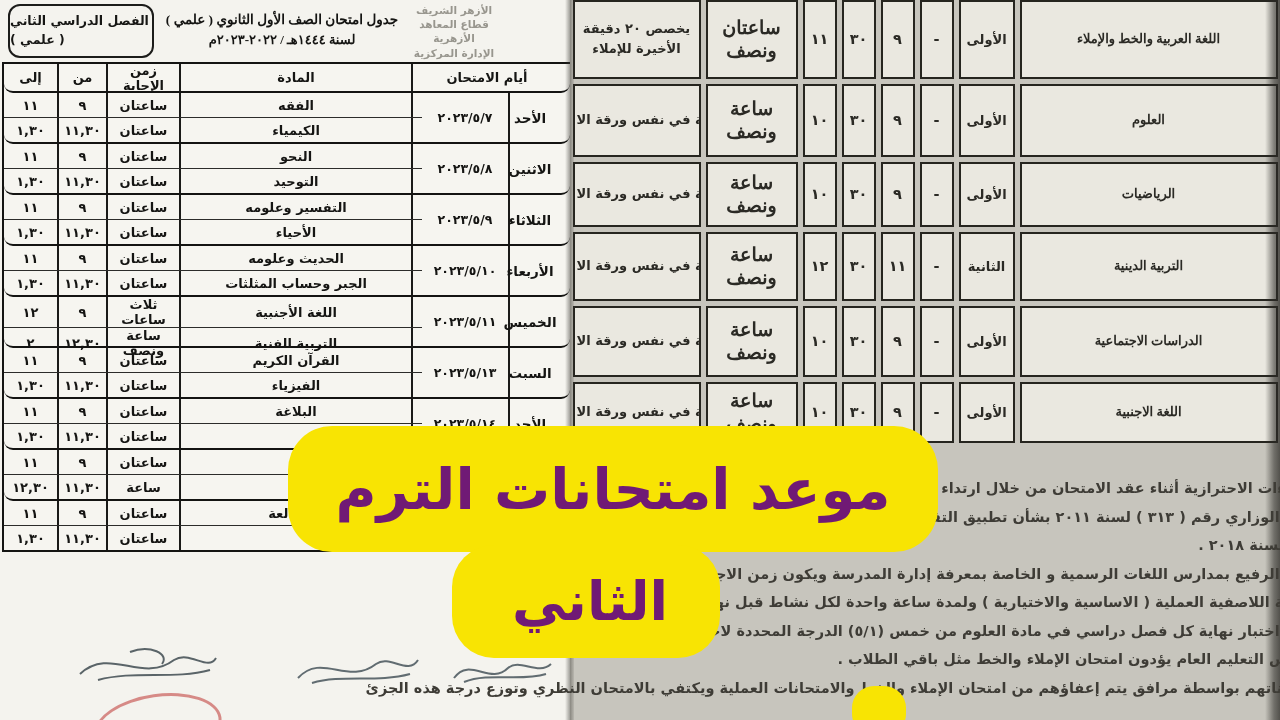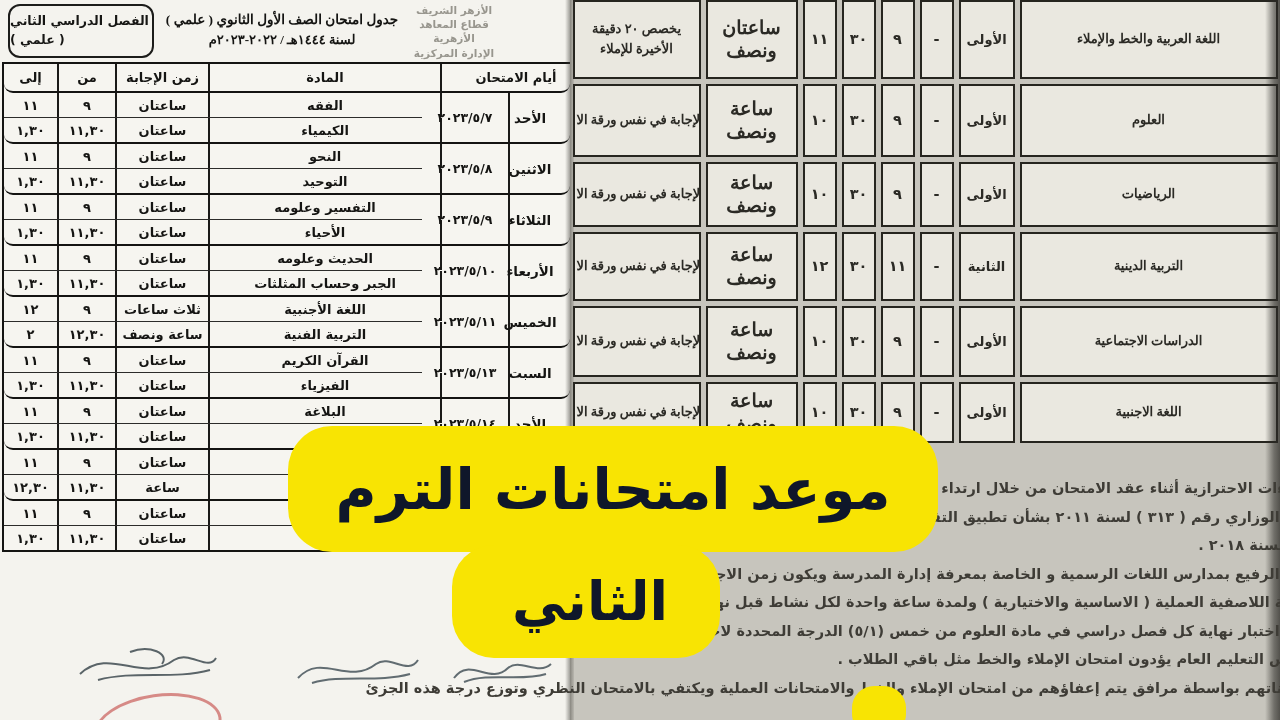--- a/index.html
+++ b/index.html
@@ -25,58 +25,58 @@
     color:#98968e;font-size:10.5px;font-weight:bold;line-height:1.35;}
   .ltable{position:absolute;left:2px;top:62px;width:566px;border:2.5px solid #141412;
     background:#f6f5f0;box-sizing:content-box;}
   .lheader,.lrow{display:flex;border-radius:9px;}
   .lheader{height:27px;border-bottom:2.5px solid #141412;}
   .lrow{height:49px;border-bottom:2.5px solid #141412;}
   .lrow:last-child{border-bottom:none;}
   .lc,.lhc{box-sizing:border-box;flex-shrink:0;display:flex;align-items:center;justify-content:center;
     border-right:2px solid #1a1a18;font-weight:bold;color:#151513;font-size:13px;direction:rtl;text-align:center;}
   .lhc.to,.lc.to{width:55px;}
-  .lhc.from,.lc.from{width:58px;}
-  .lhc.dur,.lc.dur{width:93px;}
+  .lhc.from,.lc.from{width:49px;}
+  .lhc.dur,.lc.dur{width:73px;}
   .lhc.subj,.lc.subj{width:232px;}
   .lhc.days{width:148px;border-right:none;}
   .lc.date{width:88px;direction:ltr;font-size:12.5px;}
   .lc.day{width:40px;border-right:none;font-size:13.5px;}
   .lsub{display:flex;flex-direction:column;width:418px;flex-shrink:0;}
   .lline{display:flex;flex:1;}
   .lline:first-child{border-bottom:1.4px solid #2c2c2a;}
   .lline .lc{height:100%;}
   .sigsvg{position:absolute;z-index:2;}
   .stamp{position:absolute;left:94px;top:694px;width:122px;height:58px;border:3px solid rgba(198,82,78,.65);
     border-radius:50%;transform:rotate(-8deg);}
   .seam{position:absolute;left:565px;top:0;width:9px;height:720px;z-index:3;
     background:linear-gradient(90deg, rgba(60,58,52,0) 0%, rgba(60,58,52,.45) 55%, rgba(60,58,52,.1) 100%);}
   
   .right-paper{position:absolute;left:570px;top:0;width:710px;height:720px;background:#c7c5bd;z-index:1;}
   .rtable{position:absolute;left:0;top:-3px;width:710px;}
   .rrow{display:flex;}
   .rc{box-sizing:border-box;flex-shrink:0;margin:2.5px;border:2.2px solid #26251f;background:#eae8e0;
     display:flex;align-items:center;justify-content:center;text-align:center;font-weight:bold;
     color:#2b2a25;direction:rtl;}
-  .rc.note{width:128px;font-size:13px;line-height:1.55;padding:0 2px;overflow:hidden;font-family:Liberation Serif, serif;}
+  .rc.note{width:128px;font-size:13px;line-height:1.55;padding:0 2px;overflow:hidden;}
   .rc.note.clip{white-space:nowrap;justify-content:flex-end;}
   .rc.dur{width:92px;font-size:19px;font-family:Liberation Serif, serif;}
   .rc.n{width:34px;font-size:14.5px;}
   .rc.per{width:56px;font-size:13px;}
   .rc.subj{flex:1;font-size:13px;line-height:1.7;padding:0 6px;font-family:Liberation Serif, serif;}
   .rnotes{position:absolute;top:474px;right:-18px;width:920px;direction:rtl;text-align:right;z-index:5;}
   .rnote{white-space:nowrap;font-weight:bold;color:#3e3c36;font-size:14.5px;height:28.5px;line-height:28.5px;}
   .redge{position:absolute;right:0;top:0;width:15px;height:720px;z-index:4;
     background:linear-gradient(90deg, rgba(43,42,38,0) 0%, rgba(43,42,38,.55) 60%, rgba(43,42,38,.75) 100%);}
   
   .blob{position:absolute;background:#f8e403;z-index:50;display:flex;align-items:center;justify-content:center;}
   .blob1{left:288px;top:426px;width:650px;height:126px;border-radius:44px;}
   .blob2{left:452px;top:545px;width:260px;height:113px;border-radius:42px;padding-left:8px;}
   .blob-mini{left:852px;top:686px;width:54px;height:50px;border-radius:22px;}
-  .btext{font-weight:900;color:#0f172a;direction:rtl;white-space:nowrap;}
+  .btext{font-weight:900;color:#701a75;direction:rtl;white-space:nowrap;}
   .bt1{font-size:56px;} .bt2{font-size:54px;}
 </style>
 </head>
 <body>
 
 <div class="left-paper">
 
   <div class="semester-box">
     <span>الفصل الدراسي الثاني</span>
     <span>( علمي )</span>

